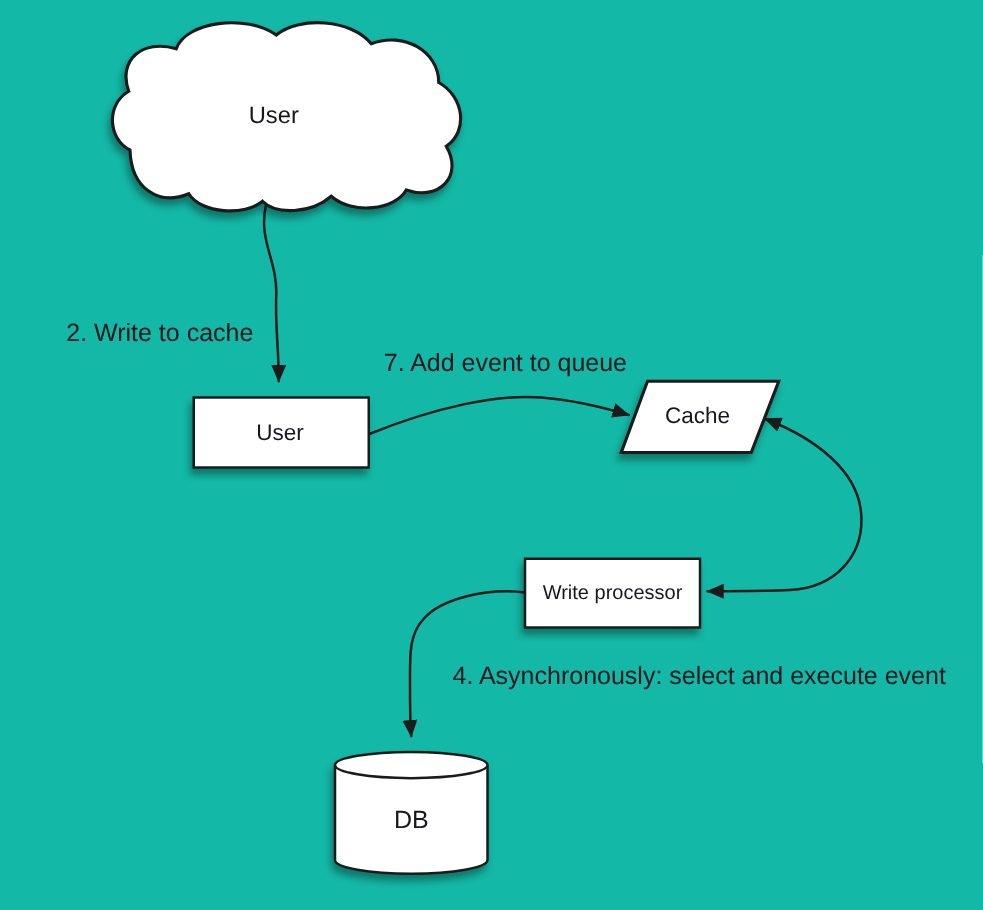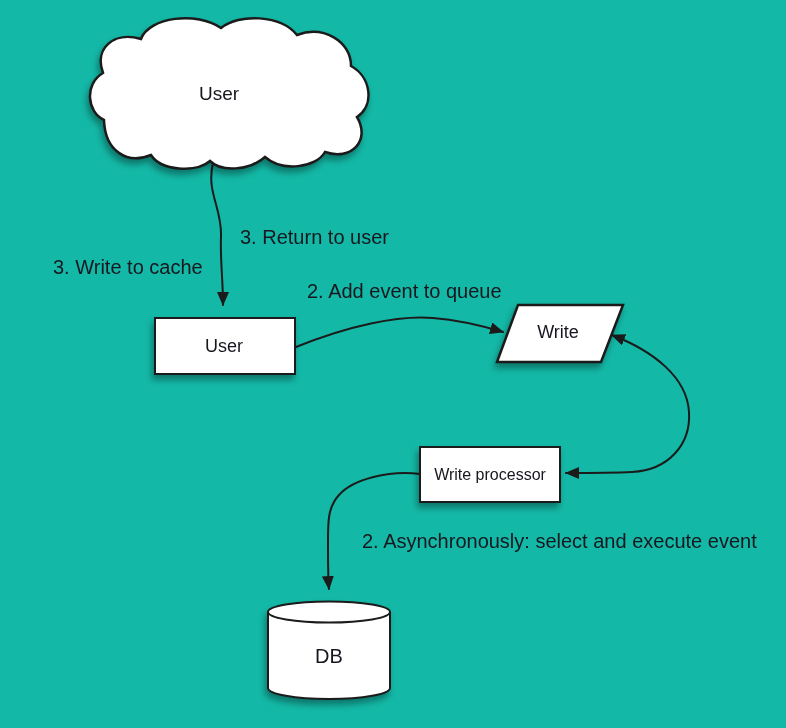--- a/index.html
+++ b/index.html
@@ -90,22 +90,21 @@
 
       <g class="shape">
         <path class="cyl-part" d="M 268,612 L 268,688 A 61 11 0 0 0 390,688 L 390,612"></path>
         <ellipse class="cyl-part" cx="329" cy="612" rx="61" ry="10.5"></ellipse>
       </g>
     </g>
   </svg>
 
   <div class="label node-label" id="lbl-user">User</div>
   <div class="label node-label" id="lbl-cache">User</div>
-  <div class="label node-label" id="lbl-queue">Write</div>
+  <div class="label node-label" id="lbl-queue">Cache</div>
   <div class="label node-label" id="lbl-ep">Write processor</div>
   <div class="label node-label" id="lbl-db">DB</div>
 
-  <div class="label step-label" id="lbl-step1">3. Write to cache</div>
-  <div class="label step-label" id="lbl-step2">2. Add event to queue</div>
-  <div class="label step-label" id="lbl-step3">3. Return to user</div>
-  <div class="label step-label" id="lbl-step4">2. Asynchronously: select and execute event</div>
+  <div class="label step-label" id="lbl-step1">2. Write to cache</div>
+  <div class="label step-label" id="lbl-step2">7. Add event to queue</div>
+  <div class="label step-label" id="lbl-step4">4. Asynchronously: select and execute event</div>
 
 </div>
 
 </body></html>

